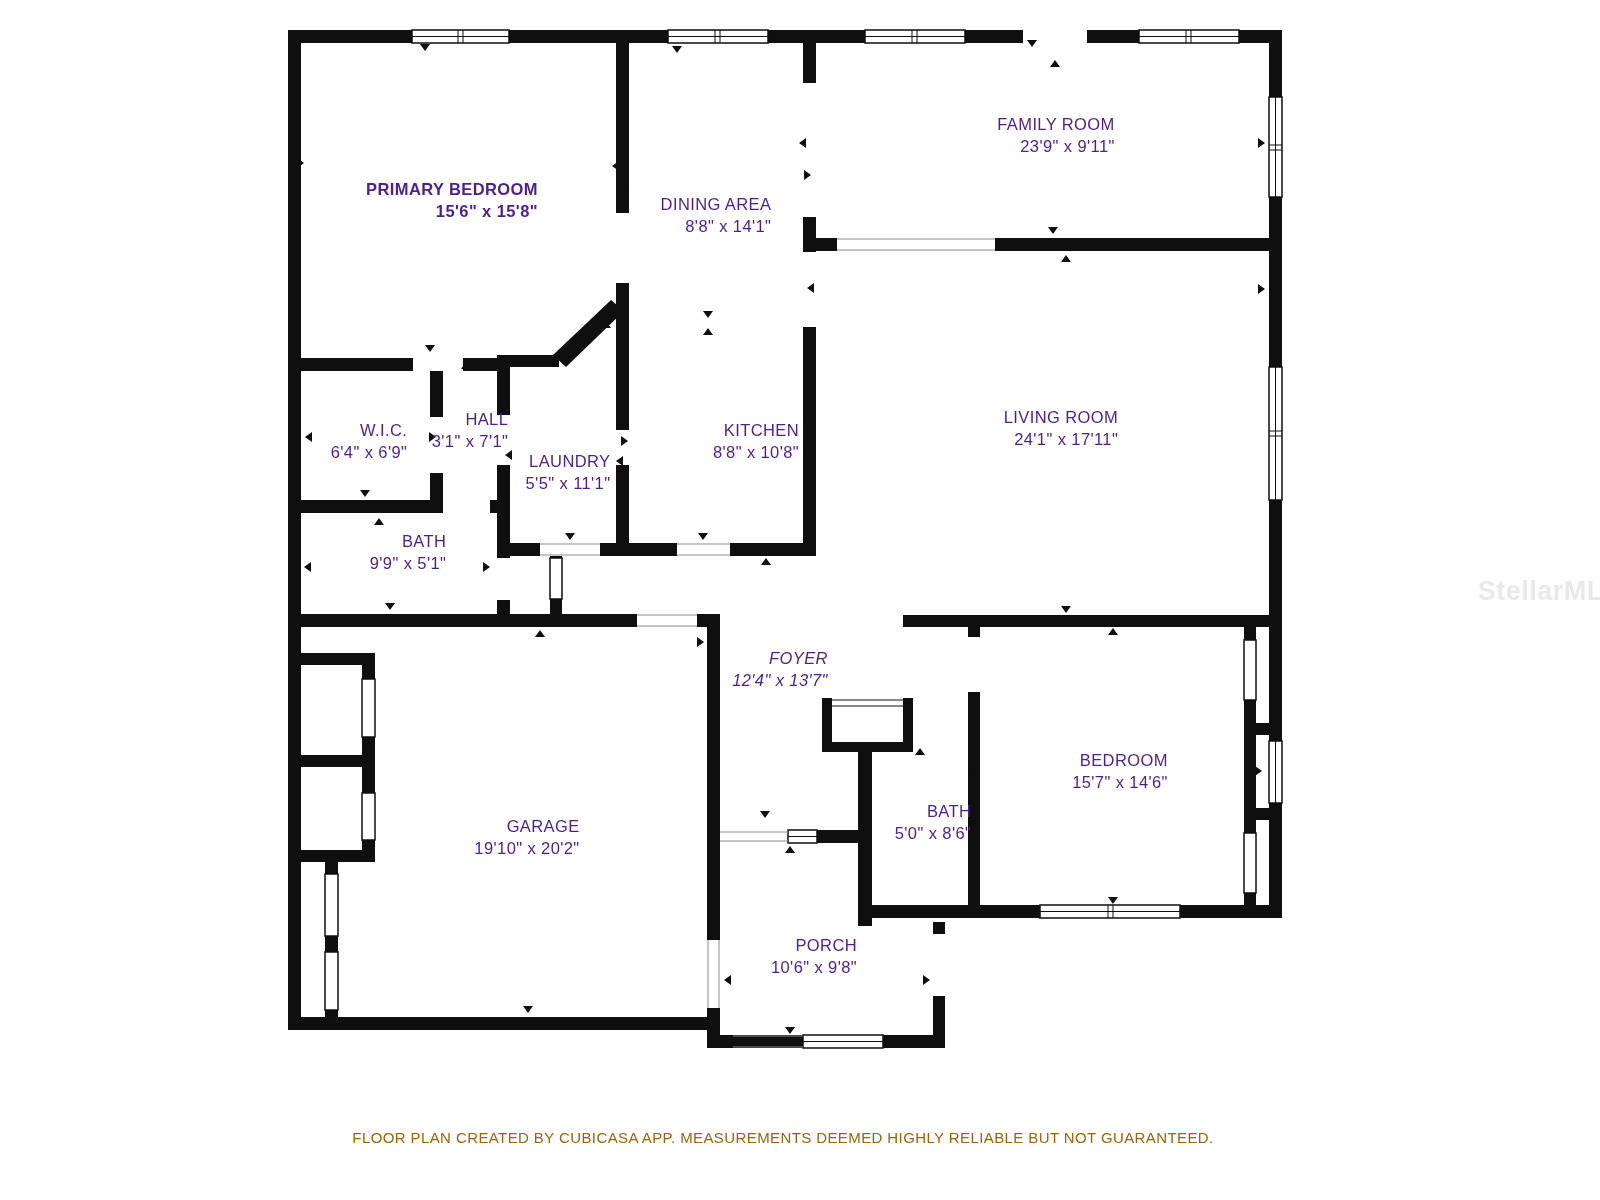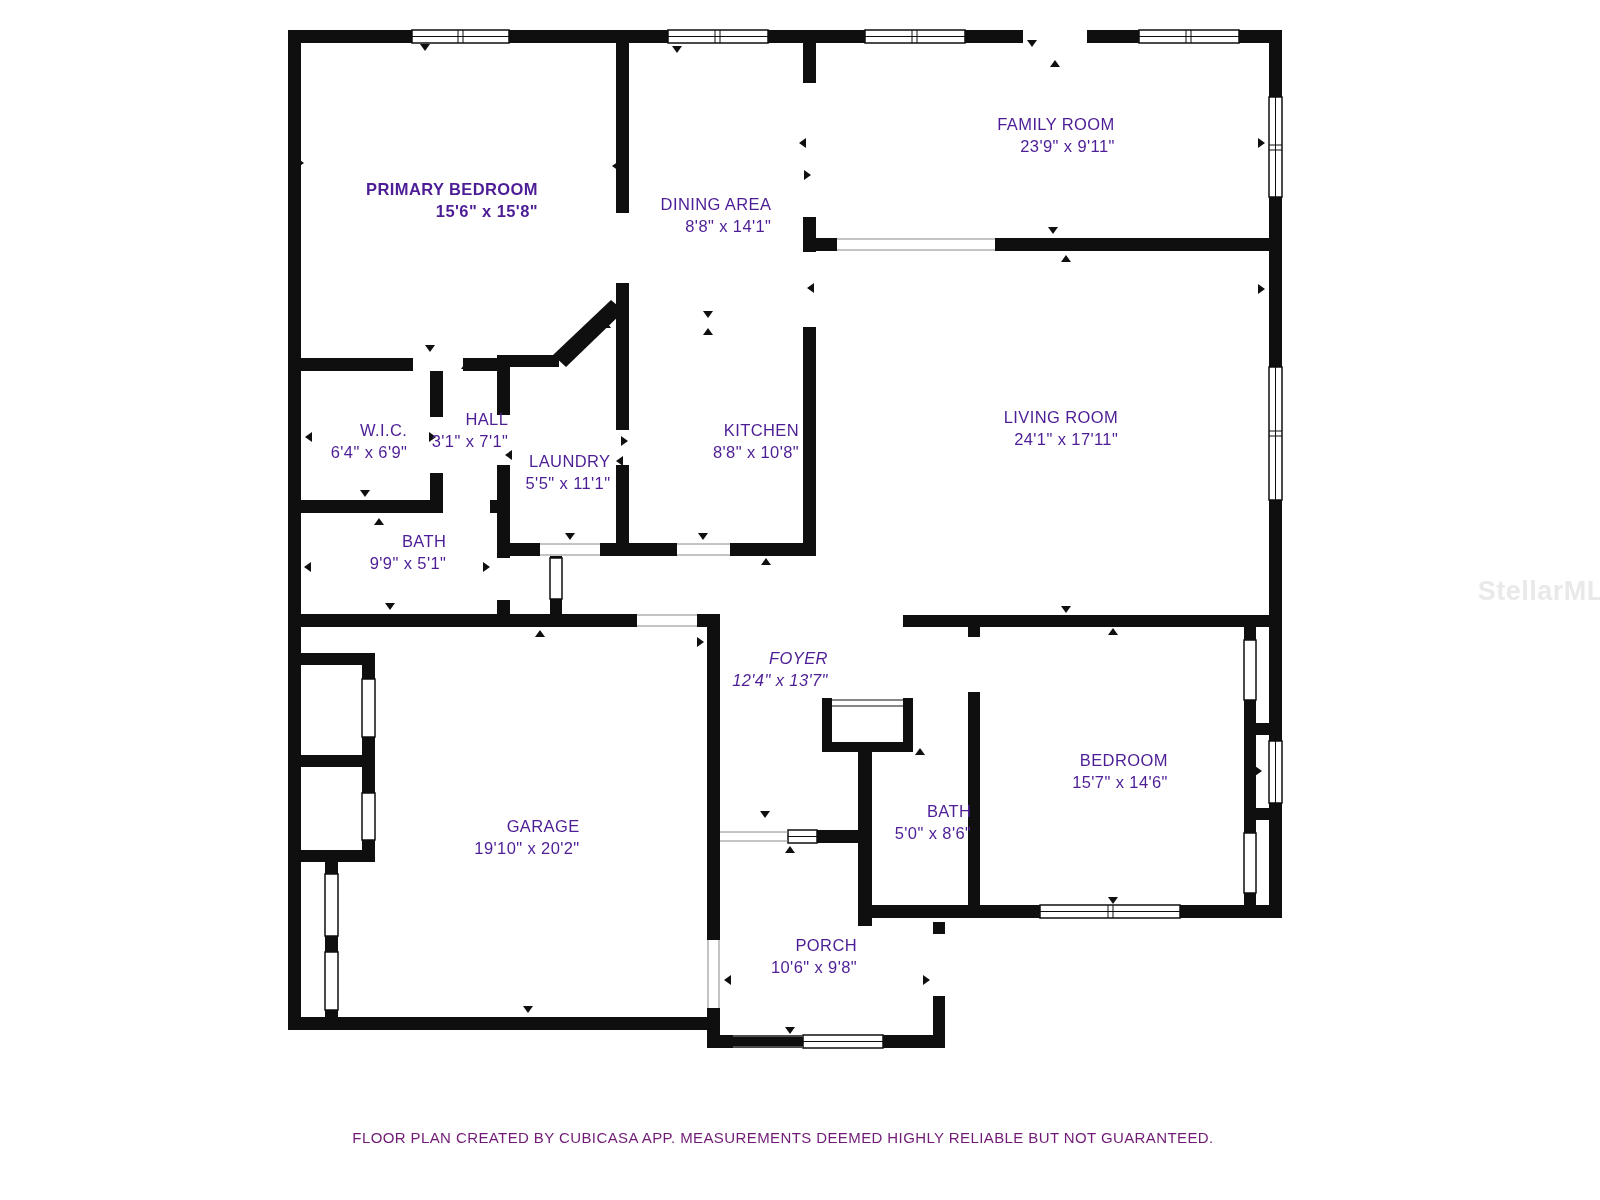--- a/index.html
+++ b/index.html
@@ -15,21 +15,21 @@
   .room-label{position:absolute;transform:translate(-50%,-50%);text-align:right;
               color:#4c1d95;font-size:16.5px;line-height:22px;letter-spacing:.4px;white-space:nowrap;}
   .room-label .rname,.room-label .rdims{display:block;}
   
   .rl-0{left:452px;top:200px;font-weight:bold;} .rl-1{left:716px;top:187px;margin-top:28px;} .rl-2{left:1056px;top:135px;}
   .rl-3{left:1061px;top:428px;} .rl-4{left:369px;top:441px;} .rl-5{left:470px;top:430px;}
   .rl-6{left:568px;top:450px;margin-top:22px;} .rl-7{left:756px;top:441px;} .rl-8{left:408px;top:552px;}
   .rl-9{left:780px;top:669px;font-style:italic;} .rl-10{left:527px;top:837px;} .rl-11{left:933px;top:822px;}
   .rl-12{left:1120px;top:771px;} .rl-13{left:814px;top:956px;}
   #footer-disclaimer{position:absolute;left:783px;top:1137px;transform:translate(-50%,-50%);
-              color:#701a75;font-size:15px;letter-spacing:.4px;white-space:nowrap;}
+              color:#a16207;font-size:15px;letter-spacing:.4px;white-space:nowrap;}
   #watermark{position:absolute;left:1550px;top:591px;transform:translate(-50%,-50%);
               color:#e9e9e9;font-size:27px;font-weight:600;letter-spacing:.5px;white-space:nowrap;}
 </style>
 </head>
 <body>
 
 <div id="stage">
 
   <svg id="plan-svg" width="1600" height="1200" viewBox="0 0 1600 1200">
     <defs>

